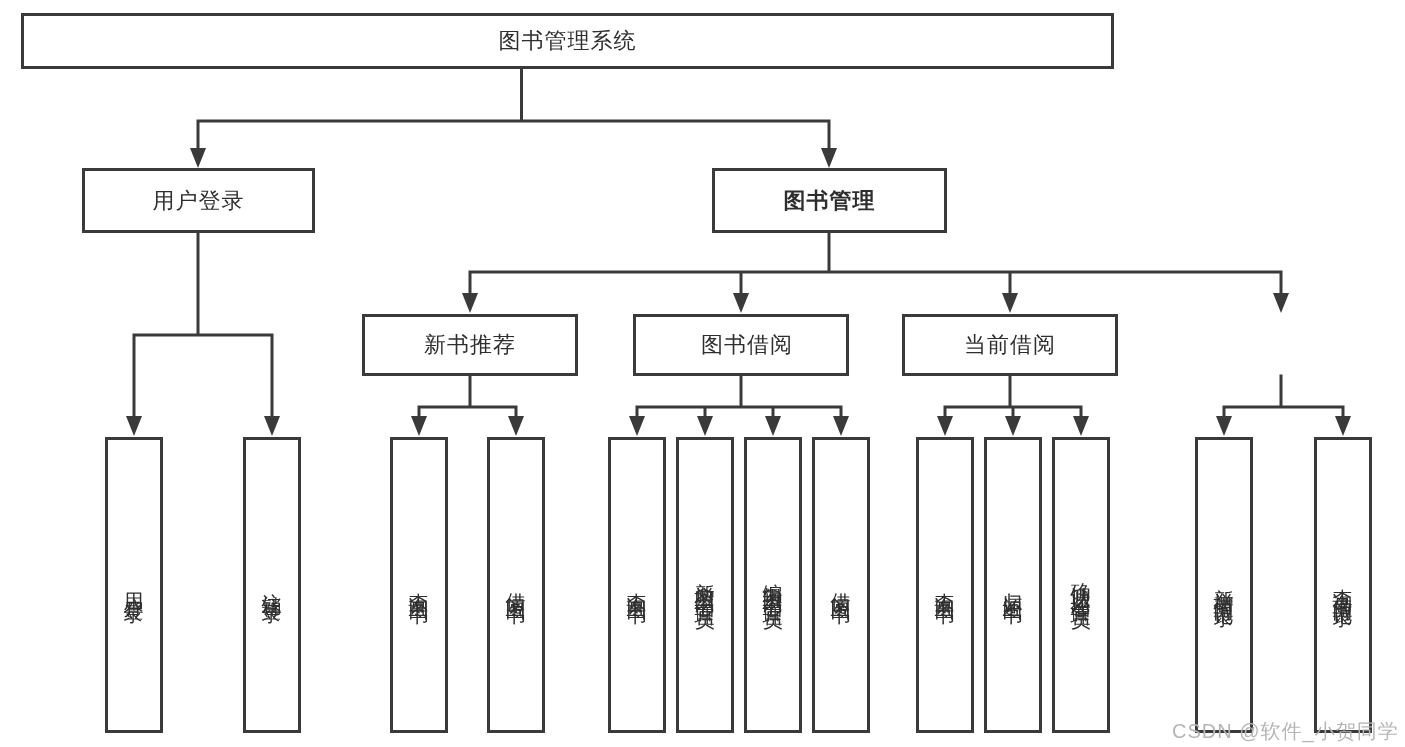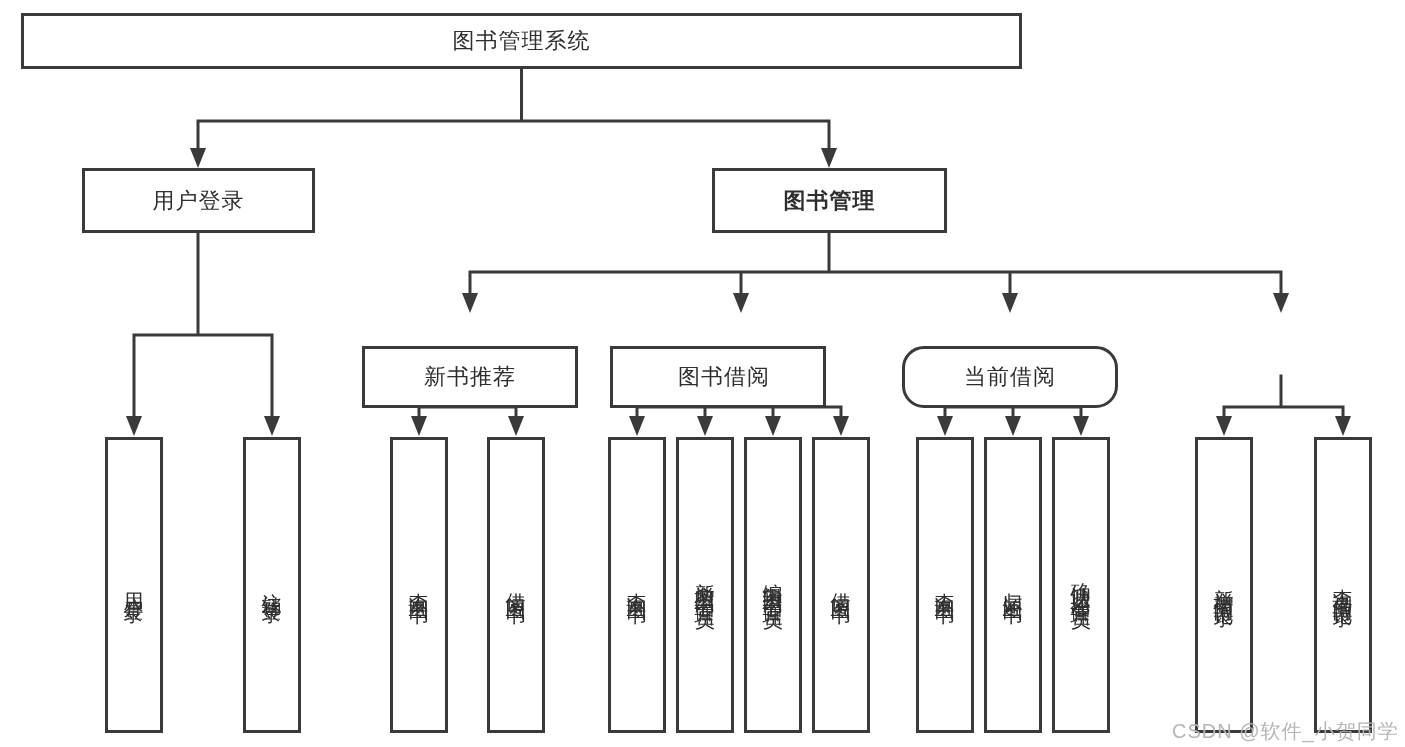--- a/index.html
+++ b/index.html
@@ -17,27 +17,27 @@
     position:absolute;
     border:3px solid #3a3a3a;
     background:#ffffff;
     display:flex;
     align-items:center;
     justify-content:center;
     color:#2e2e2e;
     z-index:2;
   }
   .h-node { font-size:22px; letter-spacing:1px; }
-  .root-node { left:21px; top:13px; width:1001px; height:56px;text-align:right; }
+  .root-node { left:21px; top:13px; width:1093px; height:56px;text-align:right; }
   .l2-a { left:82px;  top:168px; width:233px; height:65px; }
   .l2-b { left:712px; top:168px; width:235px; height:65px;font-weight:bold; }
-  .l3   { top:314px; height:62px; width:216px;margin-top:32px; }
+  .l3   { top:314px; height:62px; width:216px; }
   .l3-a { left:362px; }
-  .l3-b { left:610px;padding-left:12px; }
-  .l3-c { left:902px;border-radius:22px; }
+  .l3-b { left:633px;padding-left:12px; }
+  .l3-c { left:902px; }
   .l3-d { left:1173px; }
   .leaf { top:437px; width:58px; height:296px; }
   .leaf .vtext {
     writing-mode:vertical-rl;
     text-orientation:mixed;
     font-size:20px;
     line-height:1;
     letter-spacing:4px;
     color:#2e2e2e;
     white-space:nowrap;

